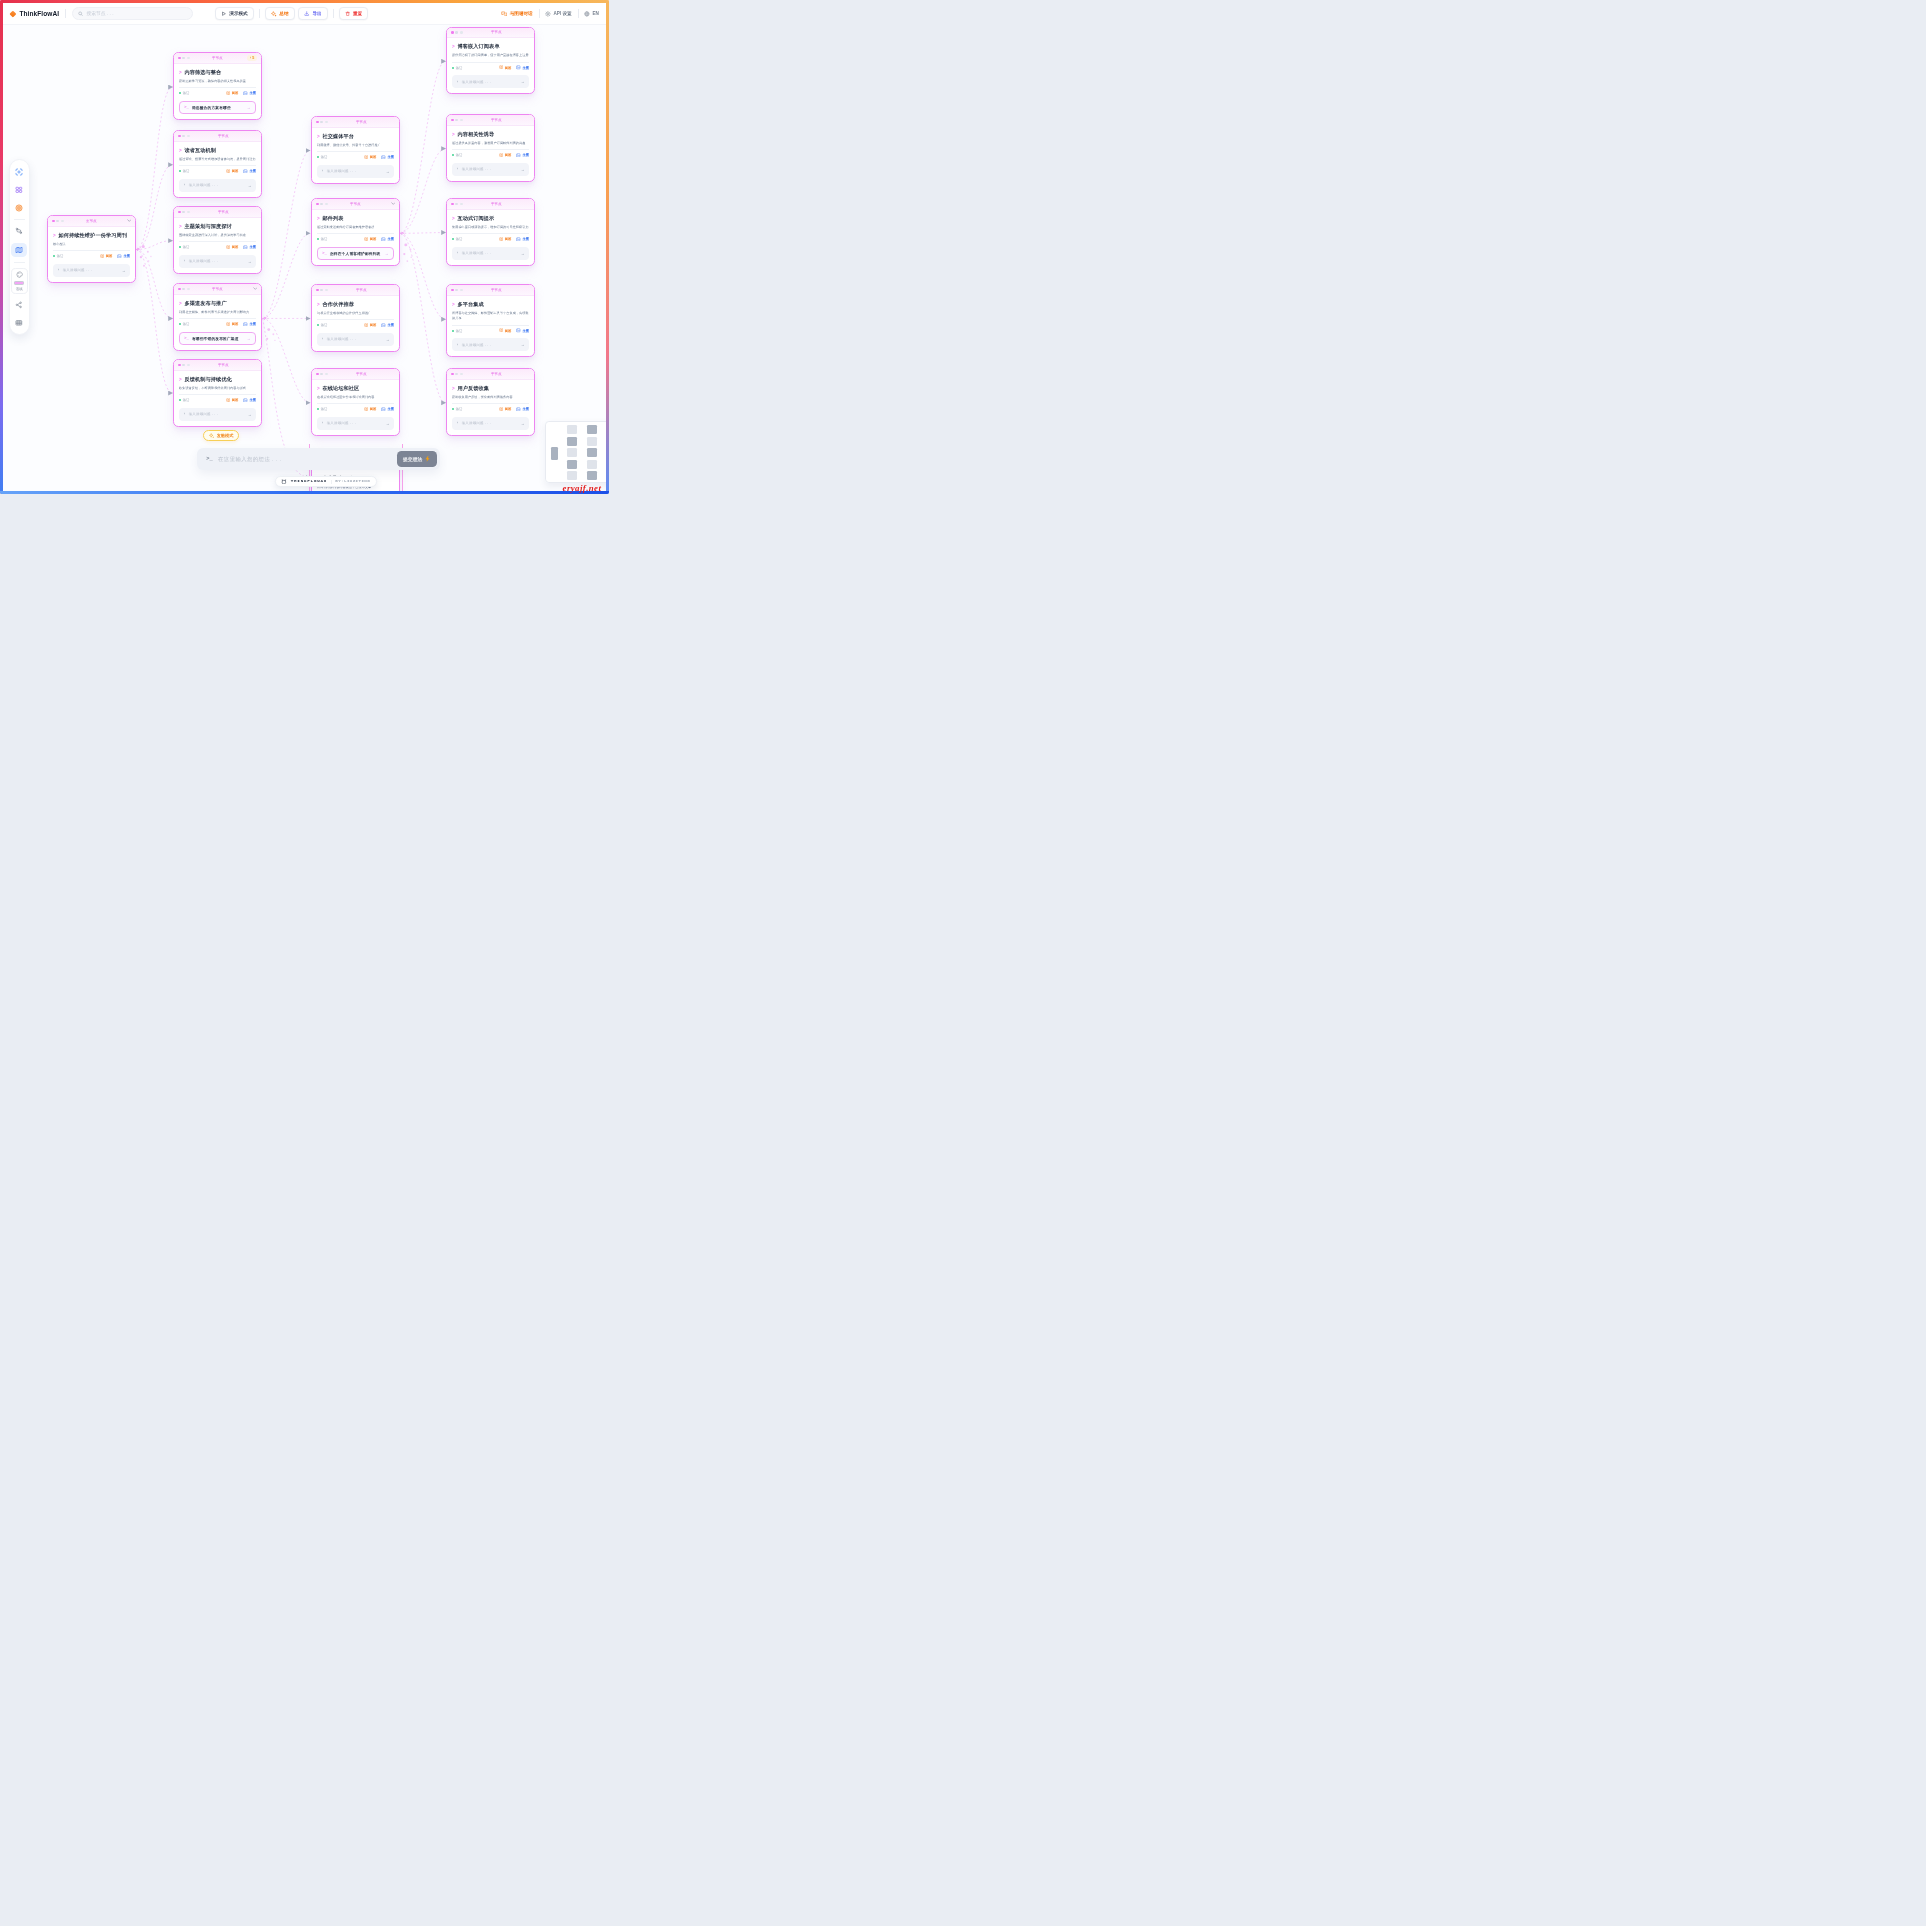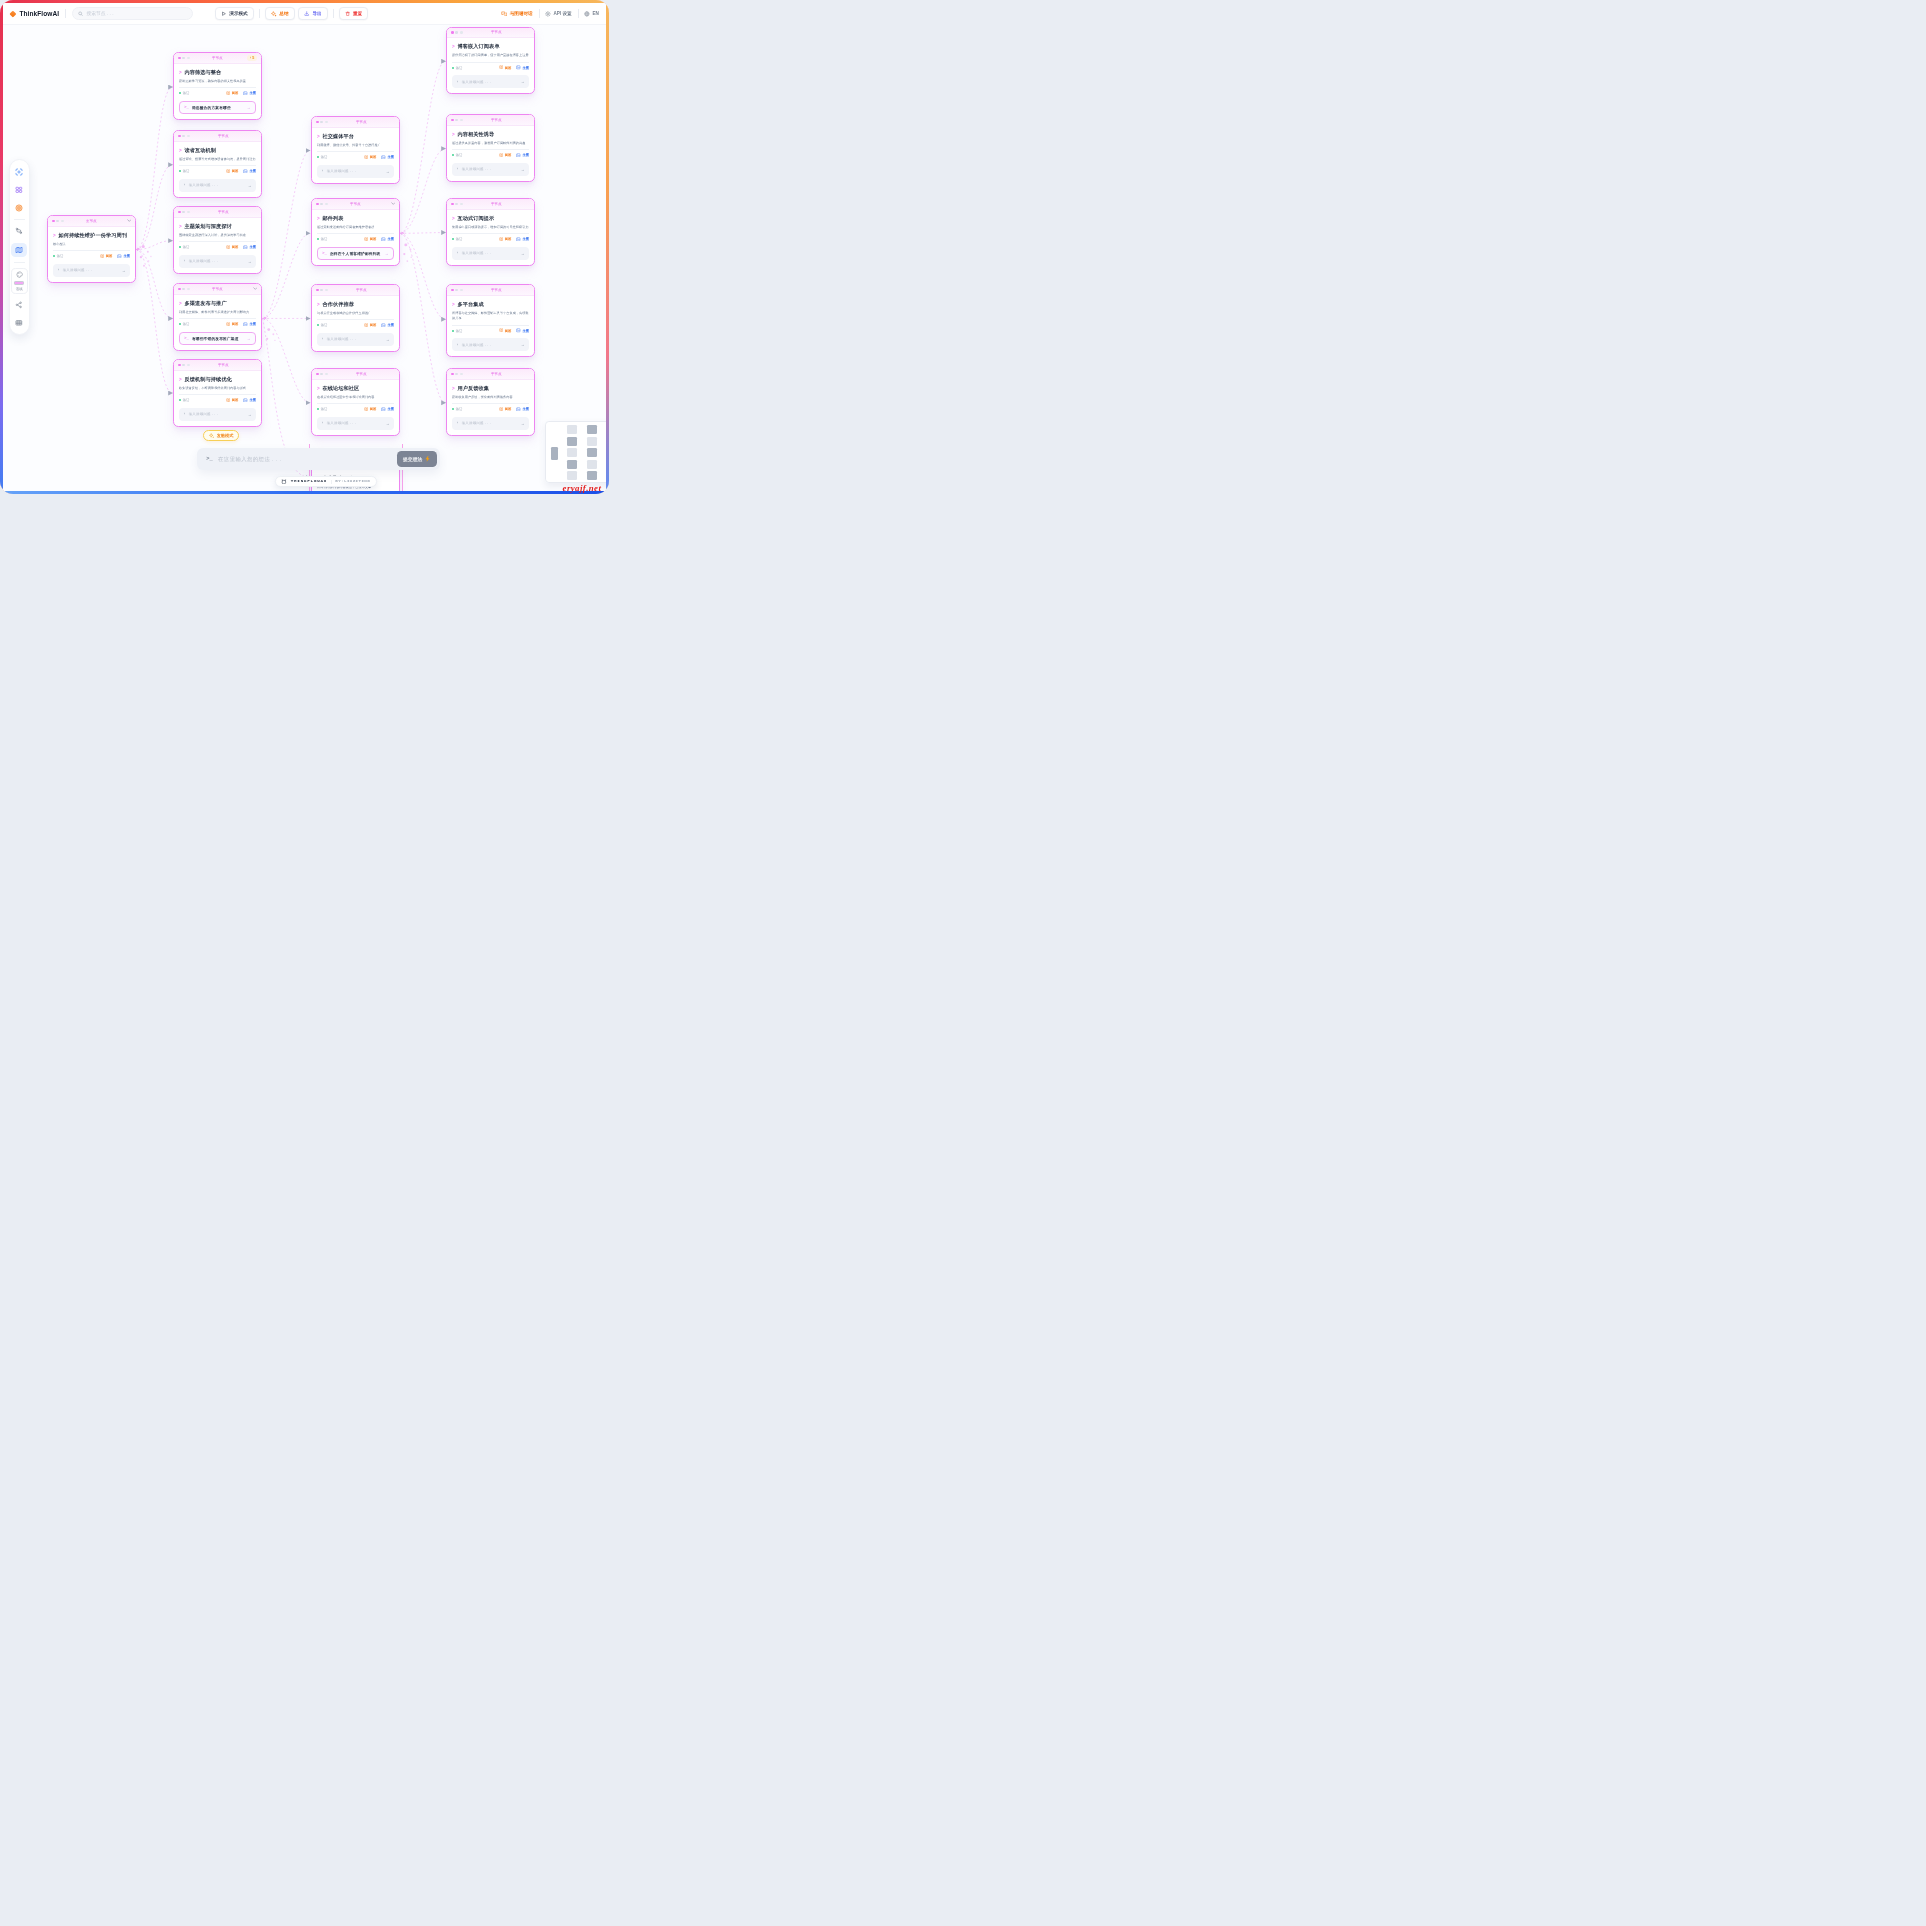--- a/index.html
+++ b/index.html
@@ -1,19 +1,19 @@
 <!DOCTYPE html>
 <html style="font-size:6.2px"><head>
 <meta charset="utf-8">
 <style>
   * { margin:0; padding:0; box-sizing:border-box; }
   html,body { width:638px; height:494px; font-family:"Liberation Sans", sans-serif; background:#e9edf3; }
 
   
-  .frame { position:relative; width:609px; height:494px; border-radius:13px; overflow:hidden;
+  .frame { position:relative; width:609px; height:494px; border-radius:2px; overflow:hidden;
            background:linear-gradient(135deg,#e5304c,#f9623f 40%,#f7b75c 100%); }
   .edge { position:absolute; z-index:40; pointer-events:none; }
   .edge-t { left:0; right:0; top:0; height:3.1px; background:linear-gradient(90deg,#e5304c,#ef4454 12%,#f9623f 32%,#fb8c3c 58%,#f9a93e 80%,#f7b75c); }
   .edge-l { left:0; top:0; bottom:0; width:3.1px; background:linear-gradient(180deg,#e5304c,#e93a67 32%,#c84ba8 58%,#7c6cf0 82%,#3f7ef2); }
   .edge-r { right:0; top:0; bottom:0; width:3.1px; background:linear-gradient(180deg,#f7b75c,#f9a050 38%,#f2778b 72%,#5b8cf5); }
   .edge-b { left:0; right:0; bottom:0; height:3.5px; background:linear-gradient(90deg,#66a3f8,#2e6cf2 50%,#1c50e8); }
   .inner { position:absolute; inset:0; background:#ffffff; }
 
   
   .topbar { position:absolute; left:3.1px; right:3.1px; top:3.1px; height:22.3px; background:#fff;

